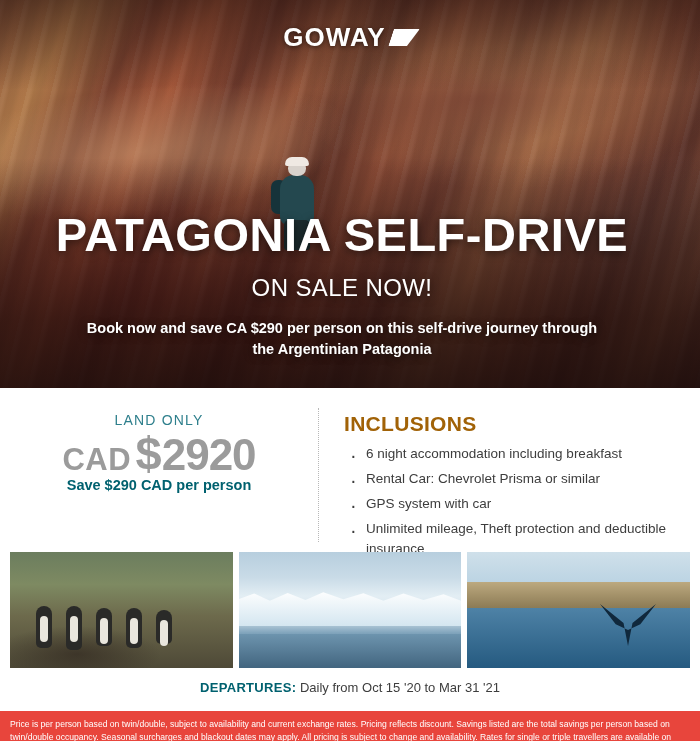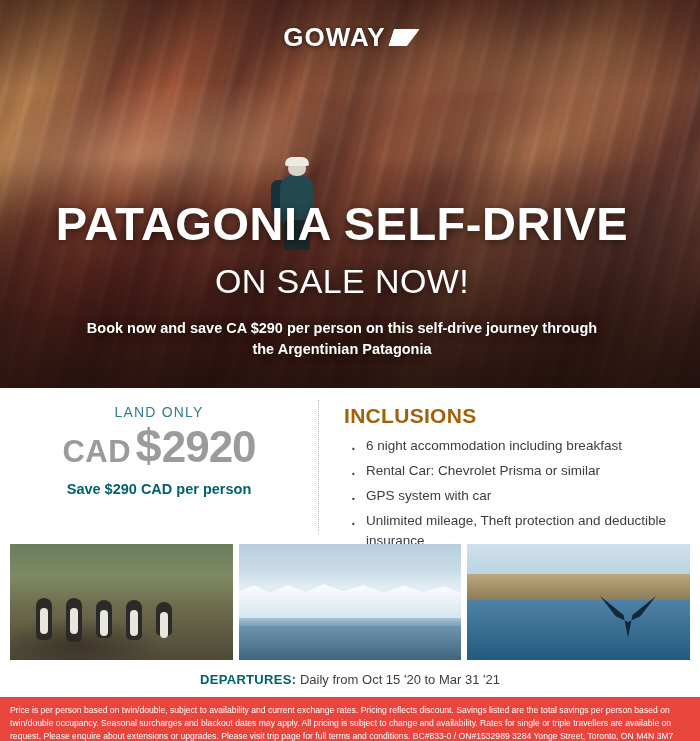--- a/index.html
+++ b/index.html
@@ -183,40 +183,40 @@
     text-shadow: 0 2px 8px rgba(0,0,0,.55);
   }
   .headline {
     font-size: 47px;
     font-weight: bold;
     letter-spacing: 0.5px;
     line-height: 1.02;
     margin: 0 0 2px 0;
   }
   .subheadline {
-    font-size: 34px;
+    font-size: 24px;
     font-weight: normal;
     letter-spacing: 0.4px;
     line-height: 1.05;
     margin: 16px 0 18px 0;
   }
   .hero-blurb {
     font-size: 14.5px;
     font-weight: bold;
     line-height: 1.45;
     margin: 0 auto;
     width: 520px;
   }
 
   
   .mid {
     position: relative;
     height: 152px;
     display: flex;
-    padding-top: 4px;
+    padding-top: 12px;
   }
   .price-col {
     width: 318px;
     text-align: center;
     padding-top: 12px;
   }
   .land-only {
     color: #2e7f8c;
     font-size: 14px;
     letter-spacing: 1.2px;
@@ -233,21 +233,20 @@
     letter-spacing: 0.5px;
   }
   .price-sym {
     font-size: 47px;
   }
   .price-amt {
     font-size: 44px;
     letter-spacing: -1px;
   }
   .save-line {
-    margin-top: 12px;
     color: #00616f;
     font-weight: bold;
     font-size: 14.5px;
   }
   .divider {
     width: 1px;
     border-left: 1px dotted #b8b8b8;
     margin: 8px 0 10px 0;
   }
   .incl-col {
@@ -358,21 +357,21 @@
     bottom: 22px;
     width: 56px;
     height: 42px;
     background: #10283c;
     clip-path: polygon(50% 100%, 58% 45%, 100% 0, 72% 48%, 50% 62%, 28% 48%, 0 0, 42% 45%);
   }
 
   
   .departures {
     text-align: center;
-    padding: 12px 0 10px 0;
+    padding: 12px 0 16px 0;
     font-size: 13px;
     color: #3d3d3d;
   }
   .departures .lbl {
     color: #00616f;
     font-weight: bold;
     letter-spacing: 0.3px;
   }
   .departures .val {
     color: #3d3d3d;

